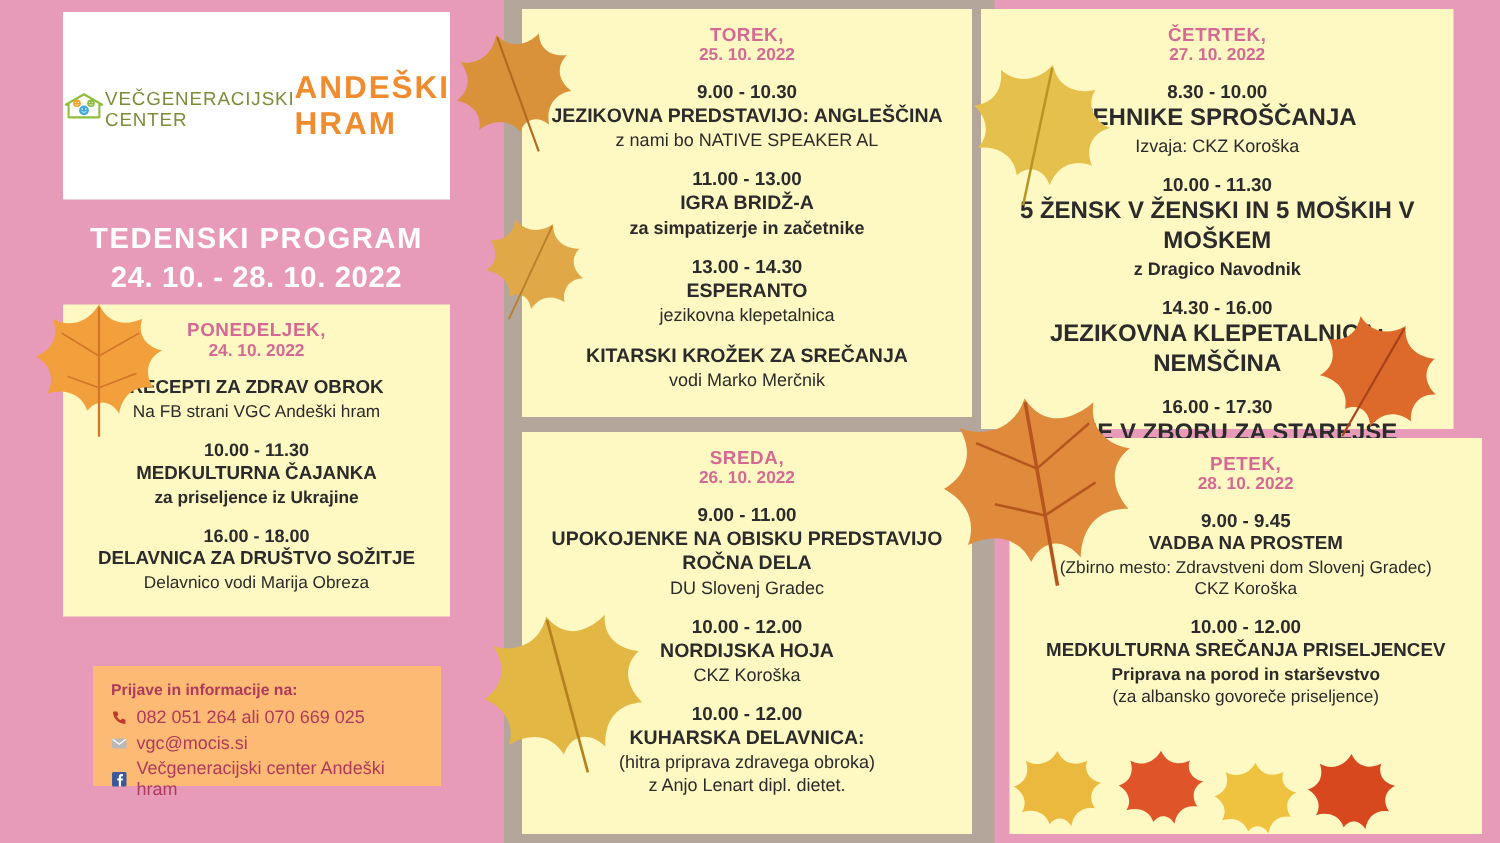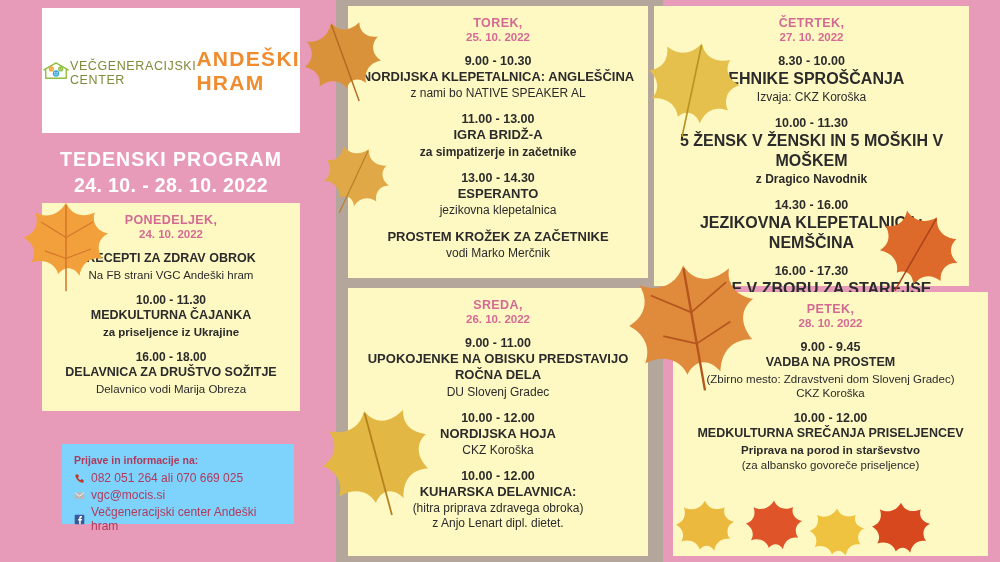--- a/index.html
+++ b/index.html
@@ -85,21 +85,21 @@
   .card-mon .ev-title { font-size: 12.5px; }
   .card-mon .ev-note { font-size: 11.5px; }
 
   .card-thu .ev-title { font-size: 16px; }
   .card-fri .ev-title { font-size: 12.5px; }
   .card-fri .ev-note { font-size: 11.5px; }
 
   
   .contact-card {
     position: absolute; left: 62px; top: 444px; width: 232px; height: 80px;
-    background: #7dd3fc; padding: 10px 12px;
+    background: #fdba74; padding: 10px 12px;
   }
   .contact-title {
     font-size: 10.5px; font-weight: bold; color: #b03a5b; margin-bottom: 5px;
   }
   .contact-row {
     display: flex; align-items: center; gap: 6px; margin-top: 3px;
   }
   .contact-row span.txt { font-size: 12px; color: #b03a5b; }
   .ico { width: 11px; height: 11px; flex: 0 0 11px; display:block; }
 
@@ -157,35 +157,35 @@
     <div class="ev-note">Delavnico vodi Marija Obreza</div>
   </div>
 </div>
 
 <div class="card card-tue">
   <div class="day-name">TOREK,</div>
   <div class="day-date">25. 10. 2022</div>
 
   <div class="ev">
     <div class="ev-time">9.00 - 10.30</div>
-    <div class="ev-title">NORDIJSKA KLEPETALNICA: ANGLEŠČINA</div>
+    <div class="ev-title">JEZIKOVNA PREDSTAVIJO: ANGLEŠČINA</div>
     <div class="ev-note">z nami bo NATIVE SPEAKER  AL</div>
   </div>
   <div class="ev">
     <div class="ev-time">11.00 - 13.00</div>
     <div class="ev-title">IGRA BRIDŽ-A</div>
     <div class="ev-note bold">za simpatizerje in začetnike</div>
   </div>
   <div class="ev">
     <div class="ev-time">13.00 - 14.30</div>
     <div class="ev-title">ESPERANTO</div>
     <div class="ev-note">jezikovna klepetalnica</div>
   </div>
   <div class="ev">
-    <div class="ev-title">PROSTEM KROŽEK ZA ZAČETNIKE</div>
+    <div class="ev-title">KITARSKI KROŽEK ZA SREČANJA</div>
     <div class="ev-note">vodi Marko Merčnik</div>
   </div>
 </div>
 
 <div class="card card-wed">
   <div class="day-name">SREDA,</div>
   <div class="day-date">26. 10. 2022</div>
 
   <div class="ev">
     <div class="ev-time">9.00 - 11.00</div>

